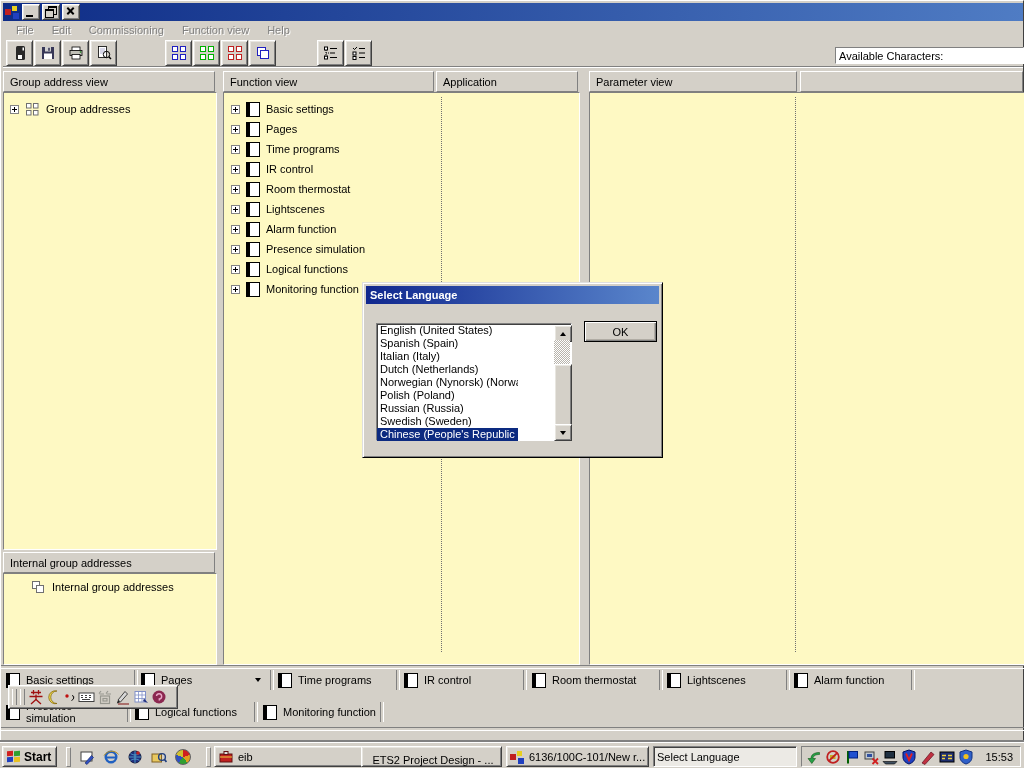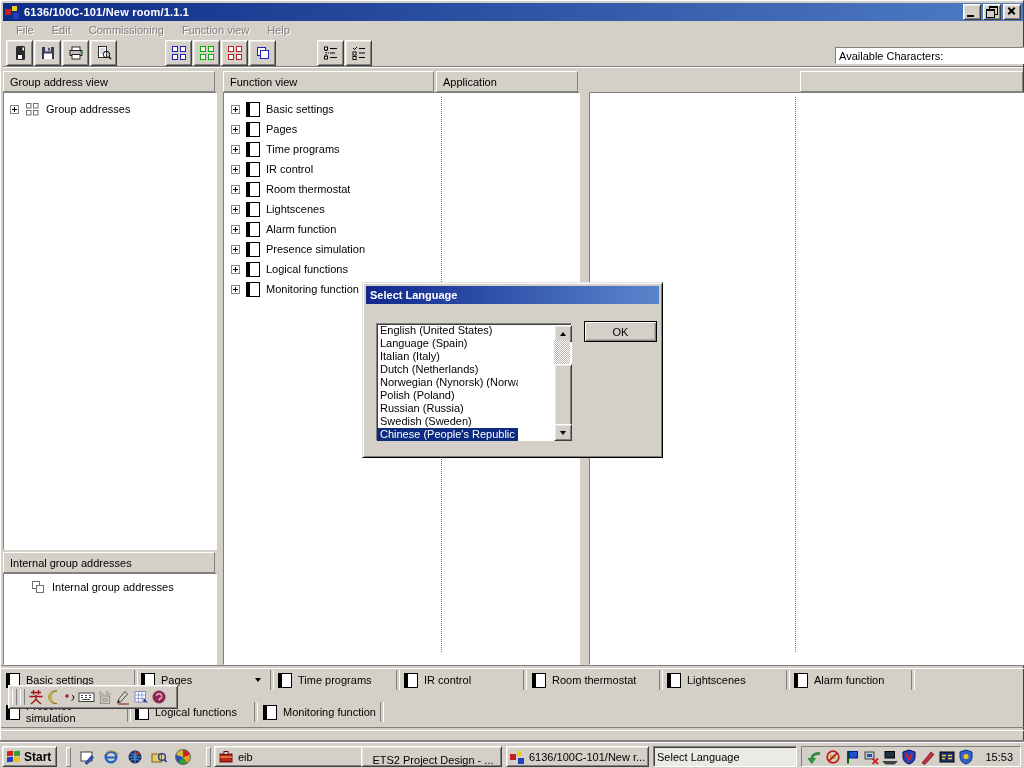--- a/index.html
+++ b/index.html
@@ -28,21 +28,21 @@
   .menubar{left:2px;top:20px;width:1020px;height:18px;display:flex;align-items:center;padding-left:4px;box-sizing:border-box;}
   .menu-item{padding:10px 9px;color:#808080;text-shadow:1px 1px 0 #fff;}
   .toolbar{left:2px;top:38px;width:1020px;height:28px;border-bottom:1px solid #808080;
            box-shadow:0 1px 0 #fff;display:flex;align-items:center;box-sizing:border-box;}
   .tbtn{width:25px;height:24px;display:flex;align-items:center;justify-content:center;margin-right:1px;}
   .avail-box{left:832px;top:8px;width:189px;height:17px;background:#fff;border:1px solid;
              border-color:#808080 #fff #fff #808080;padding:2px 0 0 3px;box-sizing:border-box;}
 
   
   .pane-h{height:21px;padding:4px 0 0 6px;box-sizing:border-box;overflow:hidden;white-space:nowrap;}
-  .pane-b{background:#ffffff;}
+  .pane-b{background:#fef9c3;}
   .dotline{border-left:1px dotted #707070;width:0;}
   .treerow{display:flex;align-items:center;gap:6px;position:absolute;height:18px;}
   .plusbox{width:9px;height:9px;background:#fff;border:1px solid #848484;box-sizing:border-box;position:relative;flex:0 0 auto;}
   .plusbox::before{content:'';position:absolute;left:1px;top:3px;width:5px;height:1px;background:#000;}
   .plusbox::after{content:'';position:absolute;left:3px;top:1px;width:1px;height:5px;background:#000;}
   .door{width:9px;height:13px;background:#fff;border:1px solid #000;border-left:4px solid #000;flex:0 0 auto;}
 
   
   .tab{position:absolute;height:24px;display:flex;align-items:center;gap:6px;padding-left:3px;box-sizing:border-box;}
   .tabsep{position:absolute;width:2px;height:20px;border-left:1px solid #808080;border-right:1px solid #fff;}
@@ -98,21 +98,20 @@
 <div id="screen">
 
   <div class="a" style="left:0;top:0;width:1024px;height:742px;background:#d4d0c8;border:1px solid #fff;border-right-color:#404040;border-bottom-color:#404040;box-sizing:border-box;">
 
     <div class="a titlebar">
       <span class="appicon">
         <span class="sq" style="left:0;top:4px;width:6px;height:6px;background:#c02020;"></span>
         <span class="sq" style="left:7px;top:1px;width:5px;height:5px;background:#e8d020;"></span>
         <span class="sq" style="left:8px;top:8px;width:6px;height:6px;background:#2040c0;"></span>
       </span>
-      <span class="title-text">6136/100C-101/New room/1.1.1</span>
       <span class="winbtn raised g-min"></span>
       <span class="winbtn raised g-rest"></span>
       <span class="winbtn raised g-x"></span>
     </div>
 
     <div class="a menubar">
       <span class="menu-item">File</span>
       <span class="menu-item">Edit</span>
       <span class="menu-item">Commissioning</span>
       <span class="menu-item">Function view</span>
@@ -301,20 +300,23 @@
           <span class="door"></span>
         <span>Logical functions</span>
       </div>
       <div class="treerow" style="left:7px;top:187px;">
         <span class="plusbox"></span>
           <span class="door"></span>
         <span>Monitoring function</span>
       </div>
     </div>
 
+    <div class="a pane-h raised-thin" style="left:588px;top:70px;width:208px;">
+      <span>Parameter view</span>
+    </div>
     <div class="a pane-h raised-thin" style="left:799px;top:70px;width:223px;"></div>
     <div class="a pane-b sunken-thin" style="left:588px;top:91px;width:434px;height:571px;">
       <div class="a dotline" style="left:205px;top:4px;height:555px;"></div>
     </div>
 
     <div class="hline" style="top:664px;"></div>
 
     <div class="a" style="left:0;top:667px;width:1024px;height:26px;">
       <div class="tab" style="left:2px;width:129px;">
           <span class="door"></span>
@@ -416,21 +418,21 @@
         <path d="M5.5 7 a2.6 2.6 0 1 1 2.8 3 l0 1.5" stroke="#eaa8c8" fill="none" stroke-width="1.4"></path>
       </svg>
   </div>
 
   <div class="a dialog">
     <div class="dlg-title">
       <span>Select Language</span>
     </div>
     <div class="listbox">
       <div class="lb-item">English (United States)</div>
-      <div class="lb-item">Language (Spain)</div>
+      <div class="lb-item">Spanish (Spain)</div>
       <div class="lb-item">Italian (Italy)</div>
       <div class="lb-item">Dutch (Netherlands)</div>
       <div class="lb-item">Norwegian (Nynorsk) (Norway)</div>
       <div class="lb-item">Polish (Poland)</div>
       <div class="lb-item">Russian (Russia)</div>
       <div class="lb-item">Swedish (Sweden)</div>
       <div class="lb-item sel">Chinese (People's Republic of China)</div>
       <div class="scroll">
         <span class="sb-btn raised" style="top:0;">
             <span class="tri-up"></span>

